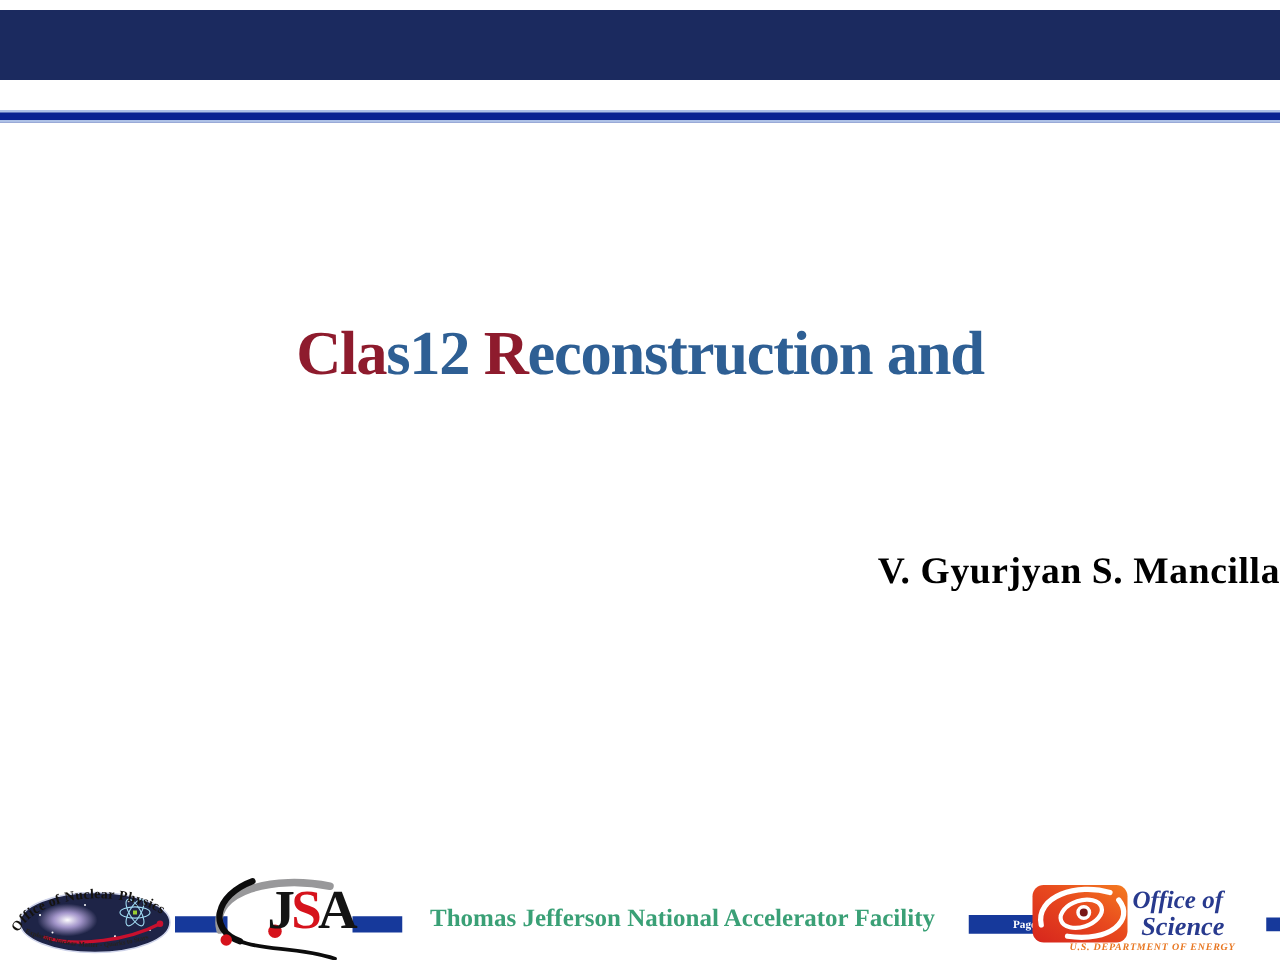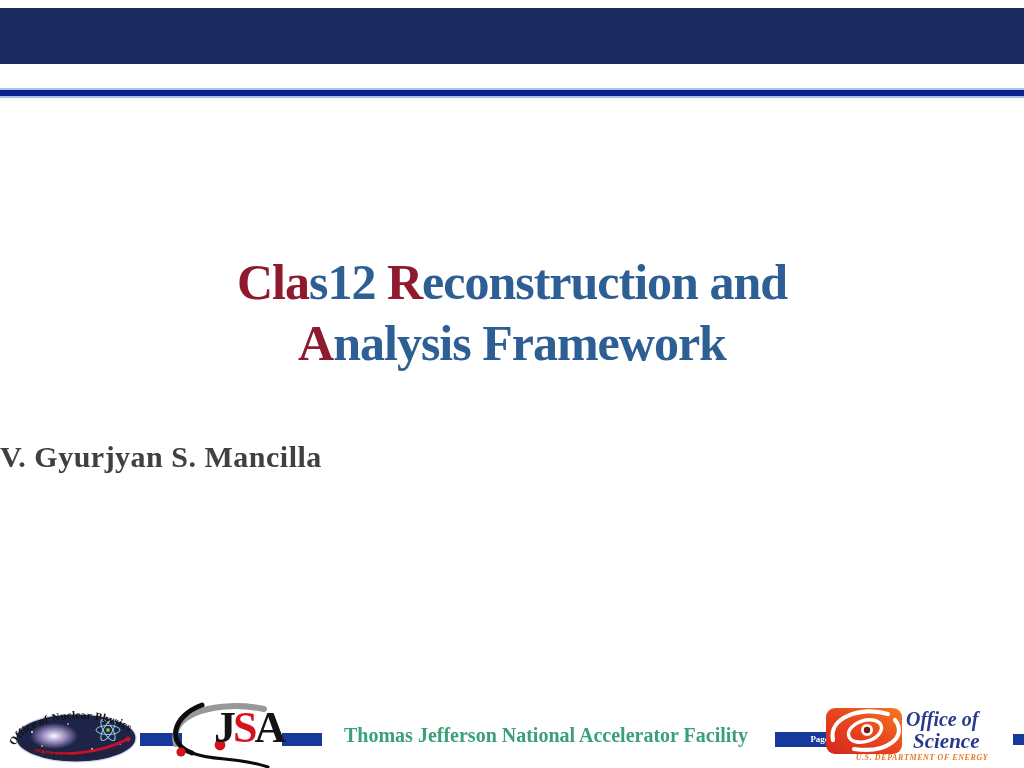--- a/index.html
+++ b/index.html
@@ -10,43 +10,42 @@
   
   .top-banner{position:absolute;left:0;top:8px;width:1024px;height:56px;background:#1B2A5F;}
   .divider{position:absolute;left:0;top:88px;width:1024px;height:6px;background:#0A2391;
     border-top:2px solid #AEC1E6;border-bottom:2px solid #AEC1E6;}
   
   .title{position:absolute;left:0;right:0;top:252px;text-align:center;
     font-weight:bold;font-size:50px;line-height:61px;letter-spacing:-1px;}
   .seg-maroon{color:#8E1B2D;}
   .seg-blue{color:#2E5F94;}
   
-  .subtitle{position:absolute;left:0;right:0;top:440px;text-align:left;
-    font-weight:bold;font-size:30px;letter-spacing:.5px;color:#404040;}
+  .subtitle{position:absolute;left:0;right:0;top:440px;text-align:right;
+    font-weight:bold;font-size:30px;letter-spacing:.5px;color:#000000;}
   
   .facility{position:absolute;left:68px;right:0;top:724px;text-align:center;
     font-weight:bold;font-size:20px;color:#3AA076;}
   .page-badge{position:absolute;left:775px;top:732px;width:48px;height:15px;
     background:#16399B;color:#ffffff;font-size:9px;font-weight:bold;
     text-align:center;line-height:15px;padding-left:24px;}
   .onp-logo{position:absolute;left:8px;top:694px;}
   .jsa-logo{position:absolute;left:140px;top:696px;}
   .oos-logo{position:absolute;left:820px;top:704px;}
 </style>
 </head>
 <body>
 
 <div class="slide">
 
   <div class="top-banner"></div>
   <div class="divider"></div>
 
   <div class="title">
     <div><span class="seg-maroon">Cla</span><span class="seg-blue">s12 </span><span class="seg-maroon">R</span><span class="seg-blue">econstruction and</span></div>
-    <div><span class="seg-maroon">A</span><span class="seg-blue">nalysis Framework</span></div>
   </div>
 
   <div class="subtitle">V. Gyurjyan S. Mancilla</div>
 
   <svg class="onp-logo" width="140" height="72" viewBox="0 0 140 72">
     <defs>
       <radialGradient id="glow" cx="50%" cy="50%" r="50%">
         <stop offset="0%" stop-color="#ffffff"></stop>
         <stop offset="45%" stop-color="#b9a8e0" stop-opacity="0.85"></stop>
         <stop offset="100%" stop-color="#b9a8e0" stop-opacity="0"></stop>

